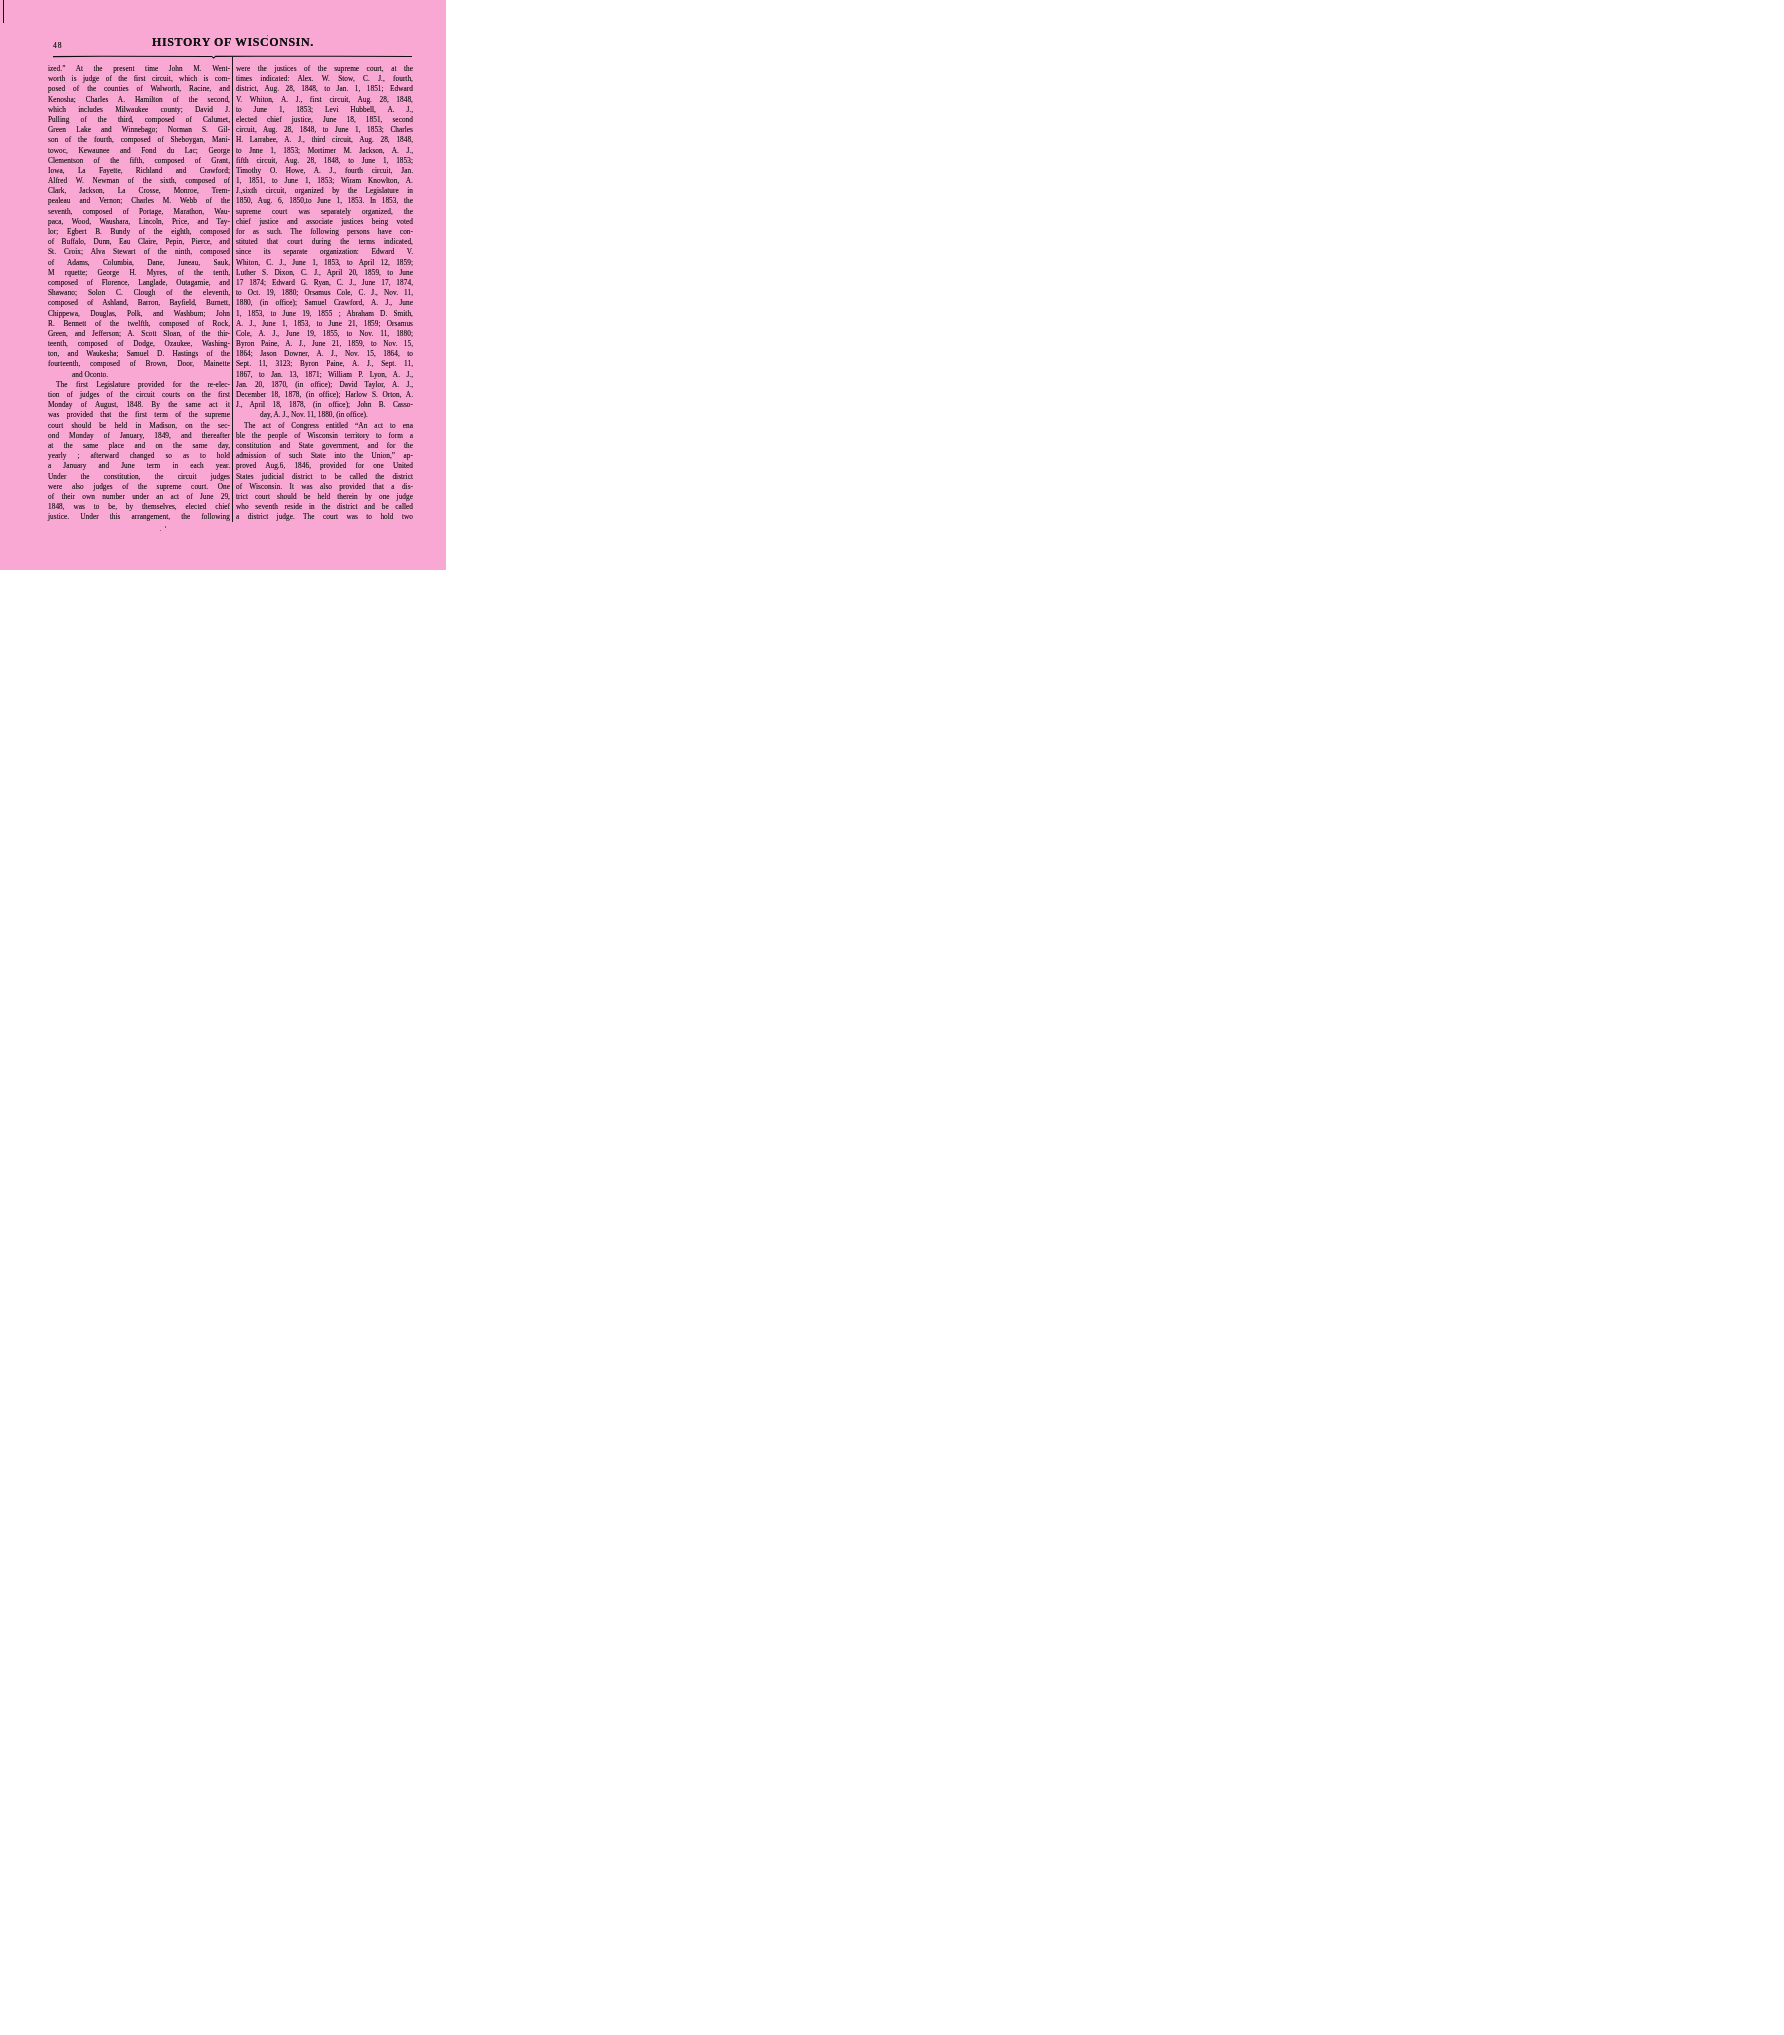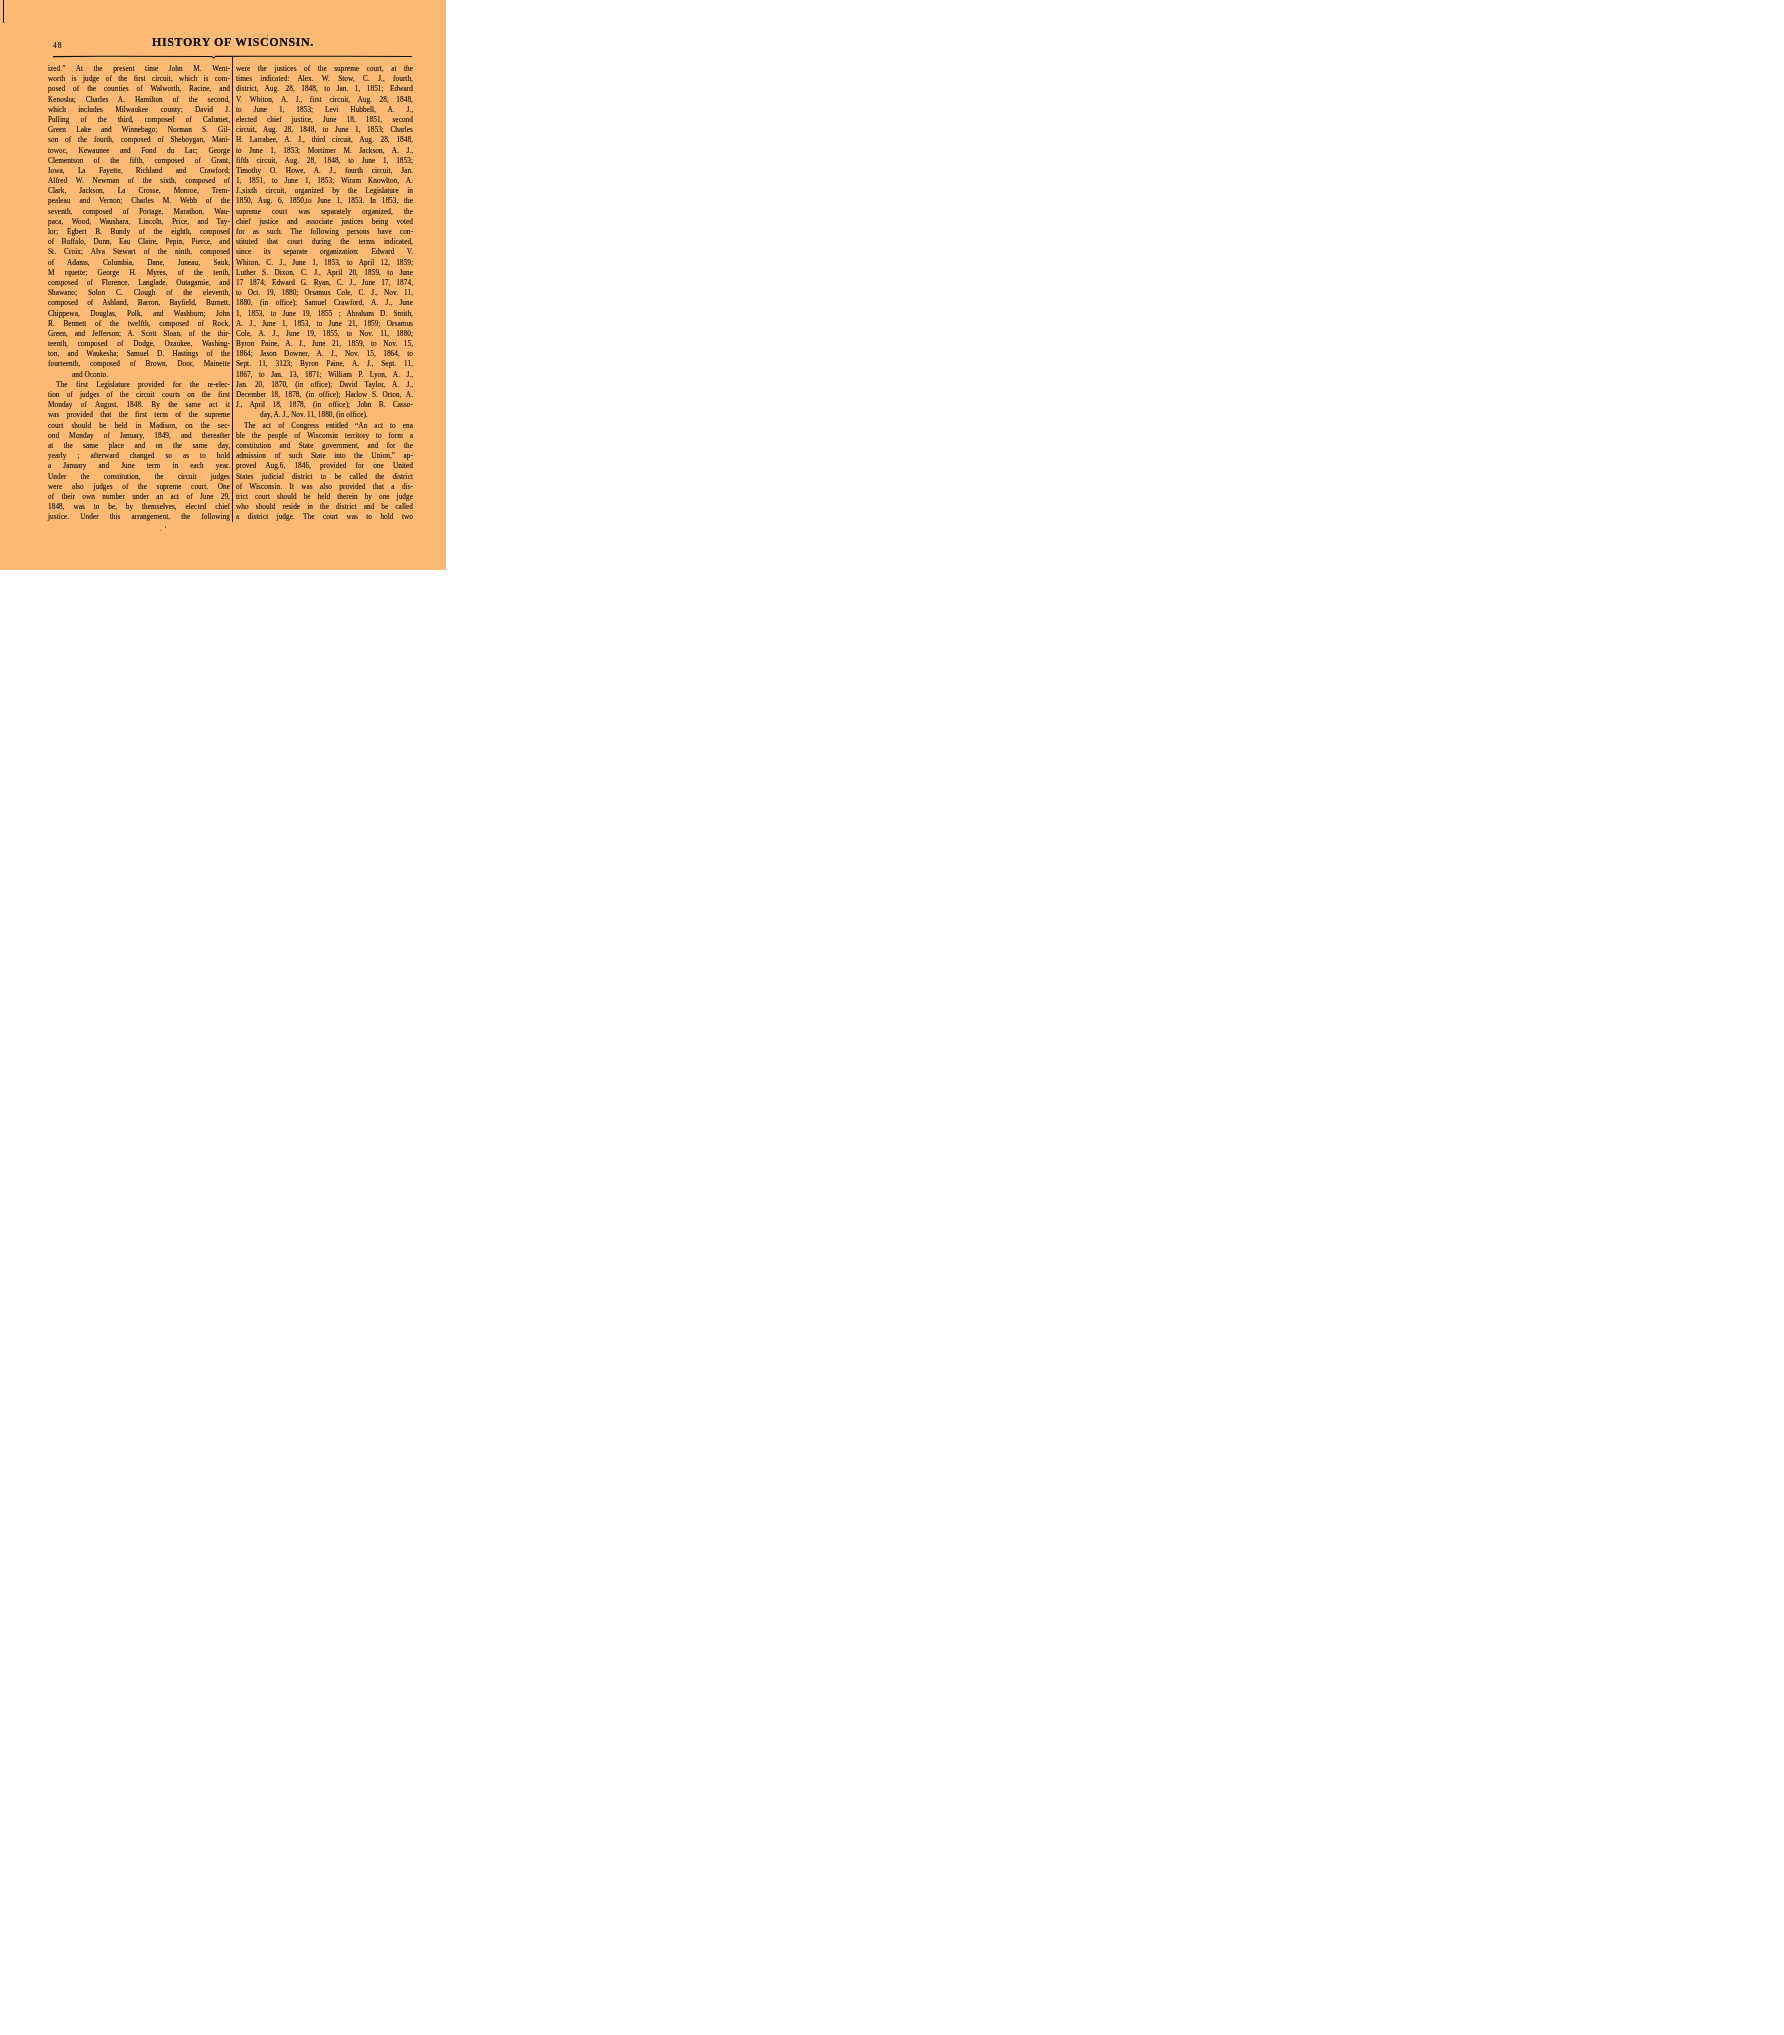--- a/index.html
+++ b/index.html
@@ -1,20 +1,20 @@
 <!DOCTYPE html>
 <html style="font-size:6.5px"><head>
 <meta charset="utf-8">
 <style>
   html, body { margin: 0; padding: 0; background: #ffffff; }
   .page {
     position: relative;
     width: 446px;
     height: 570px;
-    background: #fdba74;
+    background: #f9a8d4;
     overflow: hidden;
     font-family: "Liberation Serif", "DejaVu Serif", serif;
     color: #1a1a1a;
   }
   
   .pagenum {
     position: absolute;
     left: 53px; top: 41px;
     font-size: 7.7px; line-height: 9px;
     letter-spacing: 0.8px;
@@ -184,19 +184,19 @@
         <div class="line">J., April 18, 1878, (in office); John B. Casso-</div>
         <div class="line endline">day, A. J., Nov. 11, 1880, (in office).</div>
         <div class="line indented">The act of Congress entitled “An act to ena</div>
         <div class="line">ble the people of Wisconsin territory to form a</div>
         <div class="line">constitution and State government, and for the</div>
         <div class="line">admission of such State into the Union,” ap-</div>
         <div class="line">proved Aug.6, 1846, provided for one United</div>
         <div class="line">States judicial district to be called the district</div>
         <div class="line">of Wisconsin.  It was also provided that a dis-</div>
         <div class="line">trict court should be held therein by one judge</div>
-        <div class="line">who should reside in the district and be called</div>
+        <div class="line">who seventh reside in the district and be called</div>
         <div class="line">a district judge.  The court was to hold two</div>
       </section>
   </main>
 
 </div>
 
 
 </body></html>

